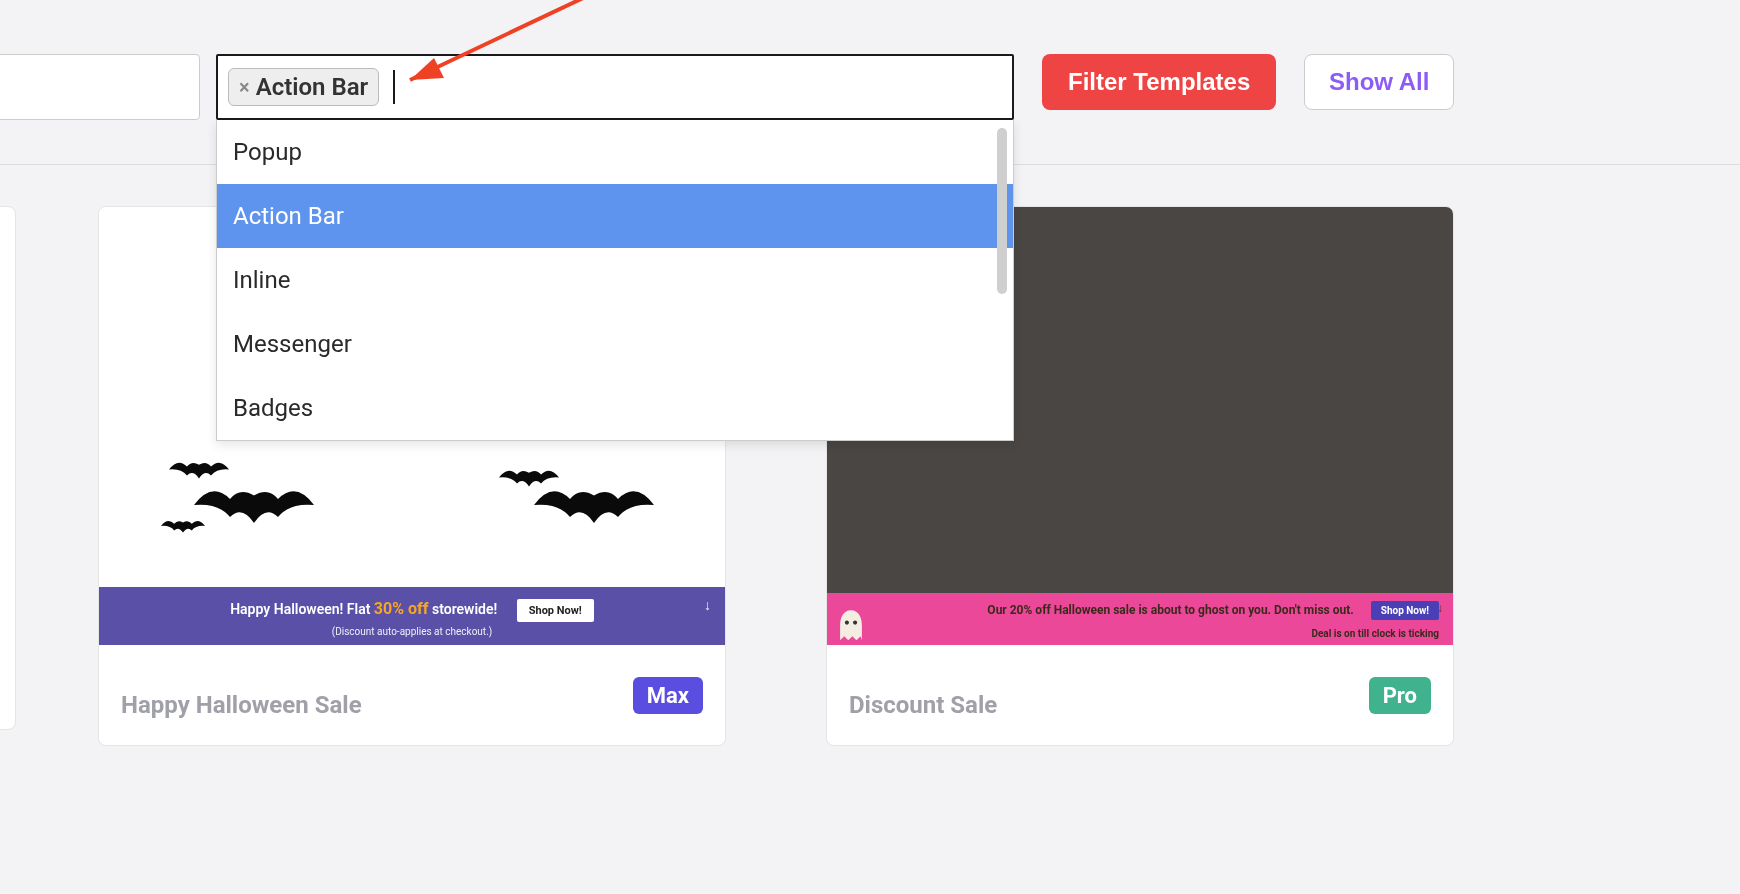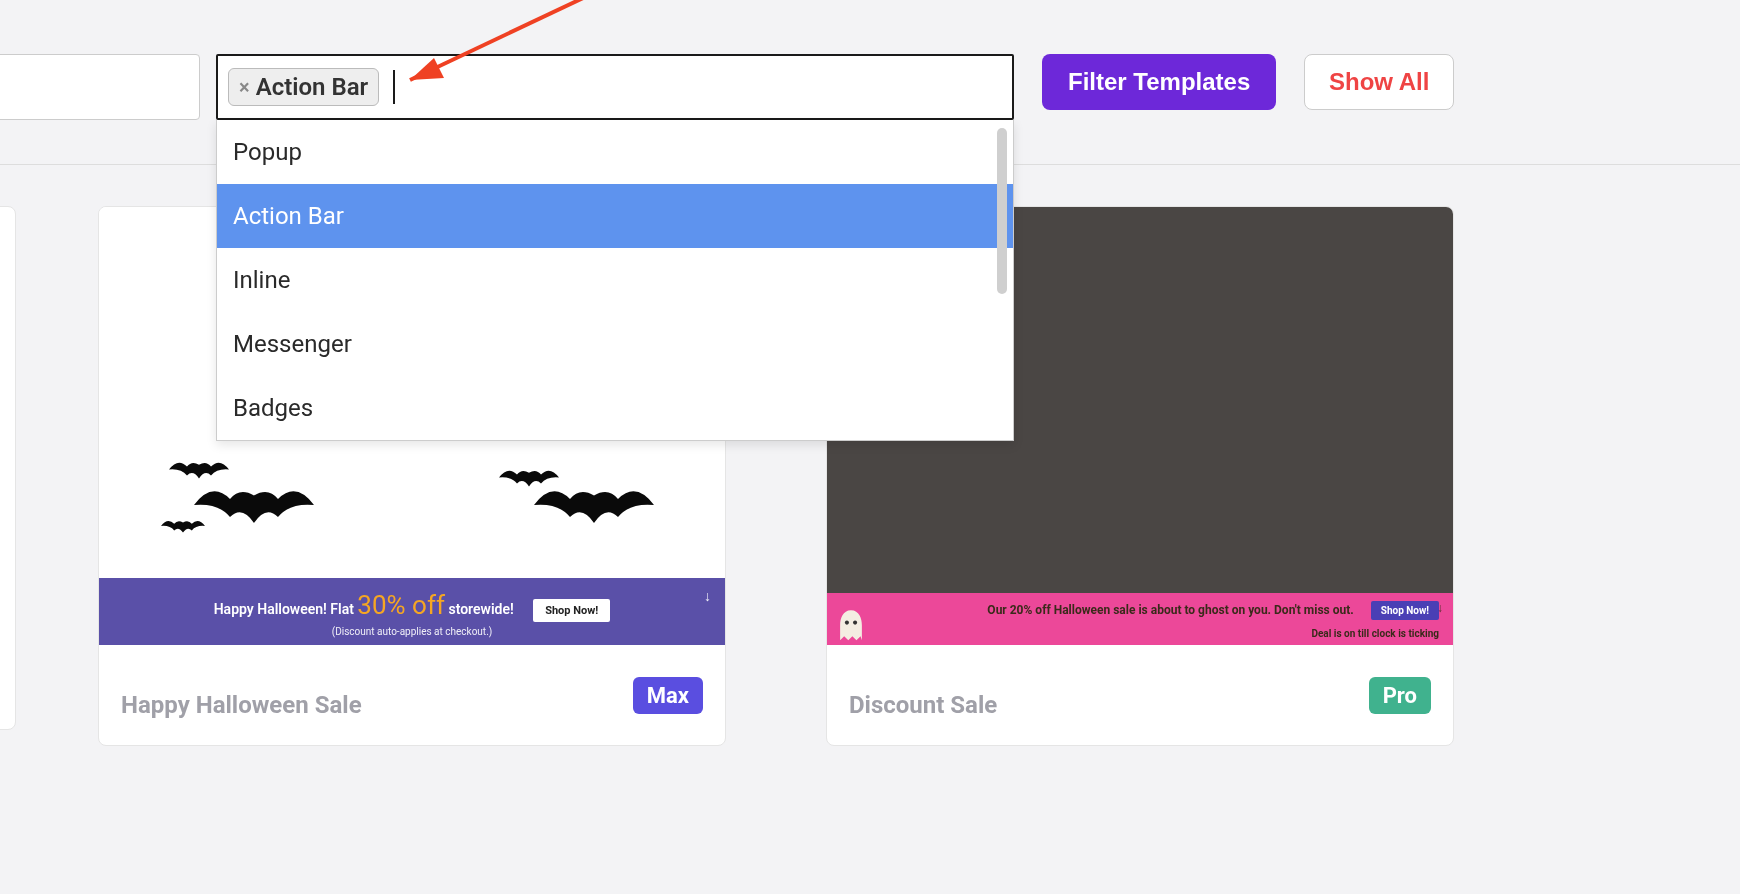--- a/index.html
+++ b/index.html
@@ -94,36 +94,36 @@
     height: 166px;
     background: #cfcfcf;
     border-radius: 5px;
   }
   .btn-primary {
     position: absolute;
     left: 1042px;
     top: 54px;
     height: 56px;
     padding: 0 26px;
-    background: #6d28d9;
+    background: #ef4444;
     color: #fff;
     border: none;
     border-radius: 8px;
     font-size: 24px;
     font-weight: 700;
     cursor: pointer;
   }
   .btn-secondary {
     position: absolute;
     left: 1304px;
     top: 54px;
     height: 56px;
     padding: 0 24px;
     background: #fff;
-    color: #ef4444;
+    color: #8b5cf6;
     border: 1px solid #ccc;
     border-radius: 8px;
     font-size: 24px;
     font-weight: 700;
     cursor: pointer;
   }
   .divider {
     position: absolute;
     top: 164px;
     left: 0;
@@ -180,21 +180,21 @@
   .bar-purple {
     position: absolute;
     left: 0; right: 0; bottom: 0;
     background: #5a50a8;
     color: #fff;
     padding: 12px 14px 8px;
     text-align: center;
     font-size: 14px;
   }
   .bar-purple .line1 { font-weight: 600; }
-  .bar-purple .pct { color: #f5a623; font-size: 26px; font-weight: 400; }
+  .bar-purple .pct { color: #f5a623; font-size: 16px; font-weight: 700; }
   .bar-purple .sub { font-size: 10px; opacity: 0.9; margin-top: 4px; }
   .bar-purple .shop-btn {
     display: inline-block;
     background: #fff;
     color: #222;
     font-size: 11px;
     font-weight: 700;
     padding: 5px 12px;
     border-radius: 2px;
     margin-left: 16px;

